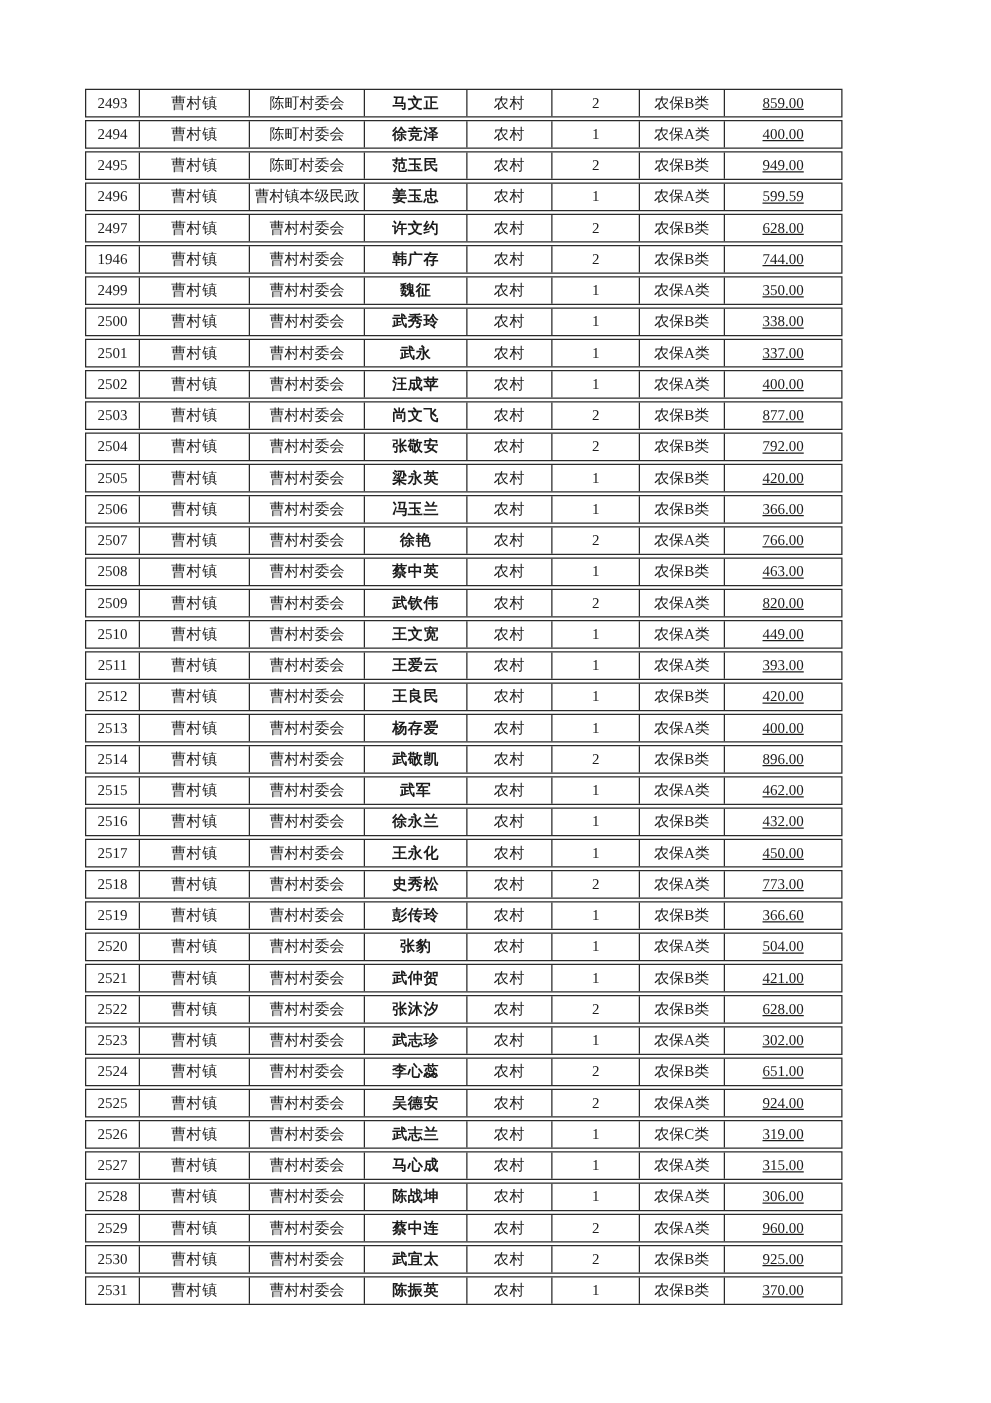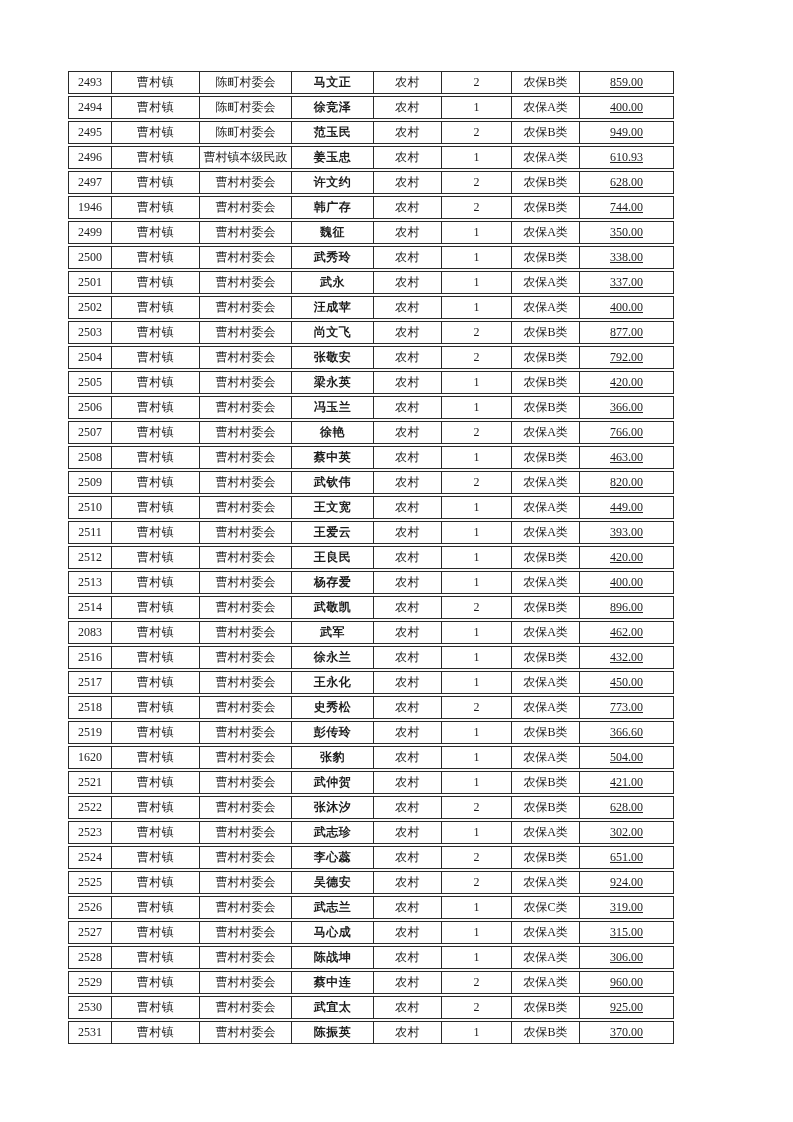--- a/index.html
+++ b/index.html
@@ -90,21 +90,21 @@
     <span class="cell c7">949.00</span>
   </div>
       <div class="row">
     <span class="cell c0">2496</span>
     <span class="cell c1">曹村镇</span>
     <span class="cell c2">曹村镇本级民政</span>
     <span class="cell c3">姜玉忠</span>
     <span class="cell c4">农村</span>
     <span class="cell c5">1</span>
     <span class="cell c6">农保A类</span>
-    <span class="cell c7">610.93</span>
+    <span class="cell c7">599.59</span>
   </div>
       <div class="row">
     <span class="cell c0">2497</span>
     <span class="cell c1">曹村镇</span>
     <span class="cell c2">曹村村委会</span>
     <span class="cell c3">许文约</span>
     <span class="cell c4">农村</span>
     <span class="cell c5">2</span>
     <span class="cell c6">农保B类</span>
     <span class="cell c7">628.00</span>
@@ -273,21 +273,21 @@
     <span class="cell c0">2514</span>
     <span class="cell c1">曹村镇</span>
     <span class="cell c2">曹村村委会</span>
     <span class="cell c3">武敬凯</span>
     <span class="cell c4">农村</span>
     <span class="cell c5">2</span>
     <span class="cell c6">农保B类</span>
     <span class="cell c7">896.00</span>
   </div>
       <div class="row">
-    <span class="cell c0">2083</span>
+    <span class="cell c0">2515</span>
     <span class="cell c1">曹村镇</span>
     <span class="cell c2">曹村村委会</span>
     <span class="cell c3">武军</span>
     <span class="cell c4">农村</span>
     <span class="cell c5">1</span>
     <span class="cell c6">农保A类</span>
     <span class="cell c7">462.00</span>
   </div>
       <div class="row">
     <span class="cell c0">2516</span>
@@ -323,21 +323,21 @@
     <span class="cell c0">2519</span>
     <span class="cell c1">曹村镇</span>
     <span class="cell c2">曹村村委会</span>
     <span class="cell c3">彭传玲</span>
     <span class="cell c4">农村</span>
     <span class="cell c5">1</span>
     <span class="cell c6">农保B类</span>
     <span class="cell c7">366.60</span>
   </div>
       <div class="row">
-    <span class="cell c0">1620</span>
+    <span class="cell c0">2520</span>
     <span class="cell c1">曹村镇</span>
     <span class="cell c2">曹村村委会</span>
     <span class="cell c3">张豹</span>
     <span class="cell c4">农村</span>
     <span class="cell c5">1</span>
     <span class="cell c6">农保A类</span>
     <span class="cell c7">504.00</span>
   </div>
       <div class="row">
     <span class="cell c0">2521</span>

